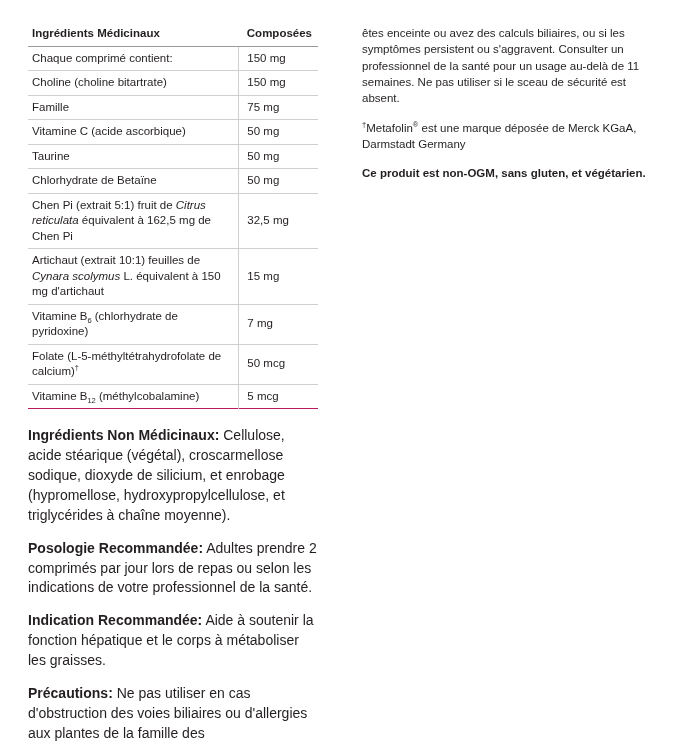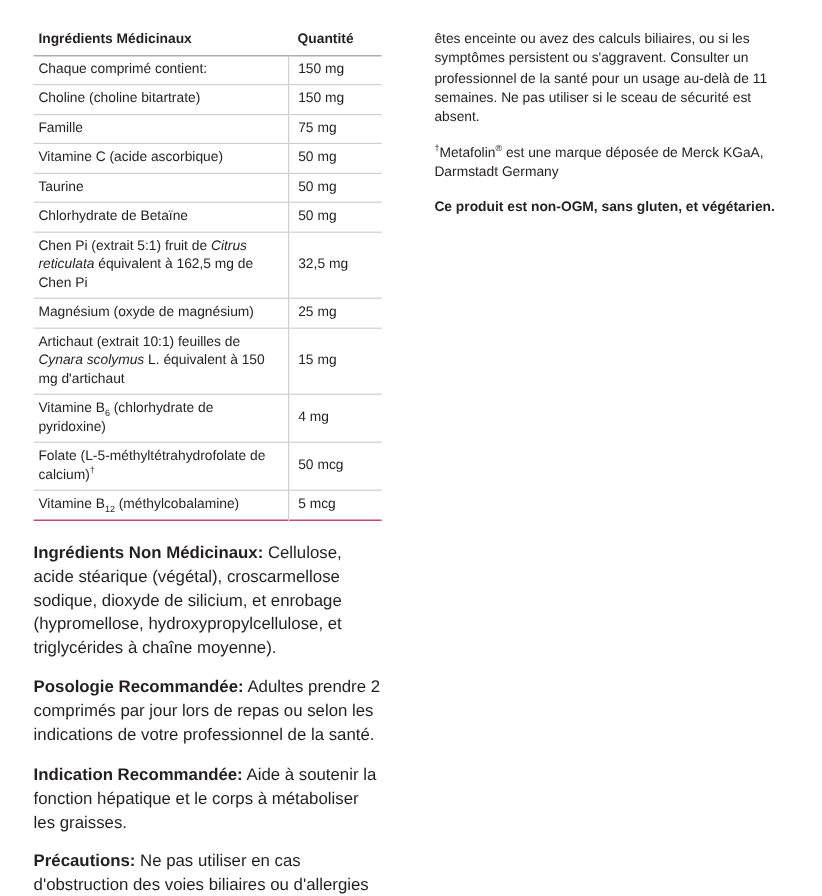--- a/index.html
+++ b/index.html
@@ -115,21 +115,21 @@
 
 <div class="page">
   <div class="columns">
 
     <div class="col-left">
 
       <table class="ingredients">
         <thead>
           <tr>
             <th class="name">Ingrédients Médicinaux</th>
-            <th class="qty">Quantité</th>
+            <th class="qty">Composées</th>
           </tr>
         </thead>
         <tbody>
           <tr>
             <td class="name row-bold">Chaque comprimé contient:</td>
             <td class="qty">150 mg</td>
           </tr>
           <tr>
             <td class="name">Choline (choline bitartrate)</td>
             <td class="qty">150 mg</td>
@@ -148,30 +148,26 @@
           </tr>
           <tr>
             <td class="name">Chlorhydrate de Betaïne</td>
             <td class="qty">50 mg</td>
           </tr>
           <tr>
             <td class="name">Chen Pi (extrait 5:1) fruit de <em>Citrus reticulata</em> équivalent à 162,5 mg de Chen Pi</td>
             <td class="qty">32,5 mg</td>
           </tr>
           <tr>
-            <td class="name">Magnésium (oxyde de magnésium)</td>
-            <td class="qty">25 mg</td>
-          </tr>
-          <tr>
             <td class="name">Artichaut (extrait 10:1) feuilles de <em>Cynara scolymus</em> L. équivalent à 150 mg d'artichaut</td>
             <td class="qty">15 mg</td>
           </tr>
           <tr>
             <td class="name">Vitamine B<sub>6</sub> (chlorhydrate de pyridoxine)</td>
-            <td class="qty">4 mg</td>
+            <td class="qty">7 mg</td>
           </tr>
           <tr>
             <td class="name">Folate (L-5-méthyltétrahydrofolate de calcium)<sup>†</sup></td>
             <td class="qty">50 mcg</td>
           </tr>
           <tr>
             <td class="name">Vitamine B<sub>12</sub> (méthylcobalamine)</td>
             <td class="qty">5 mcg</td>
           </tr>
         </tbody>

